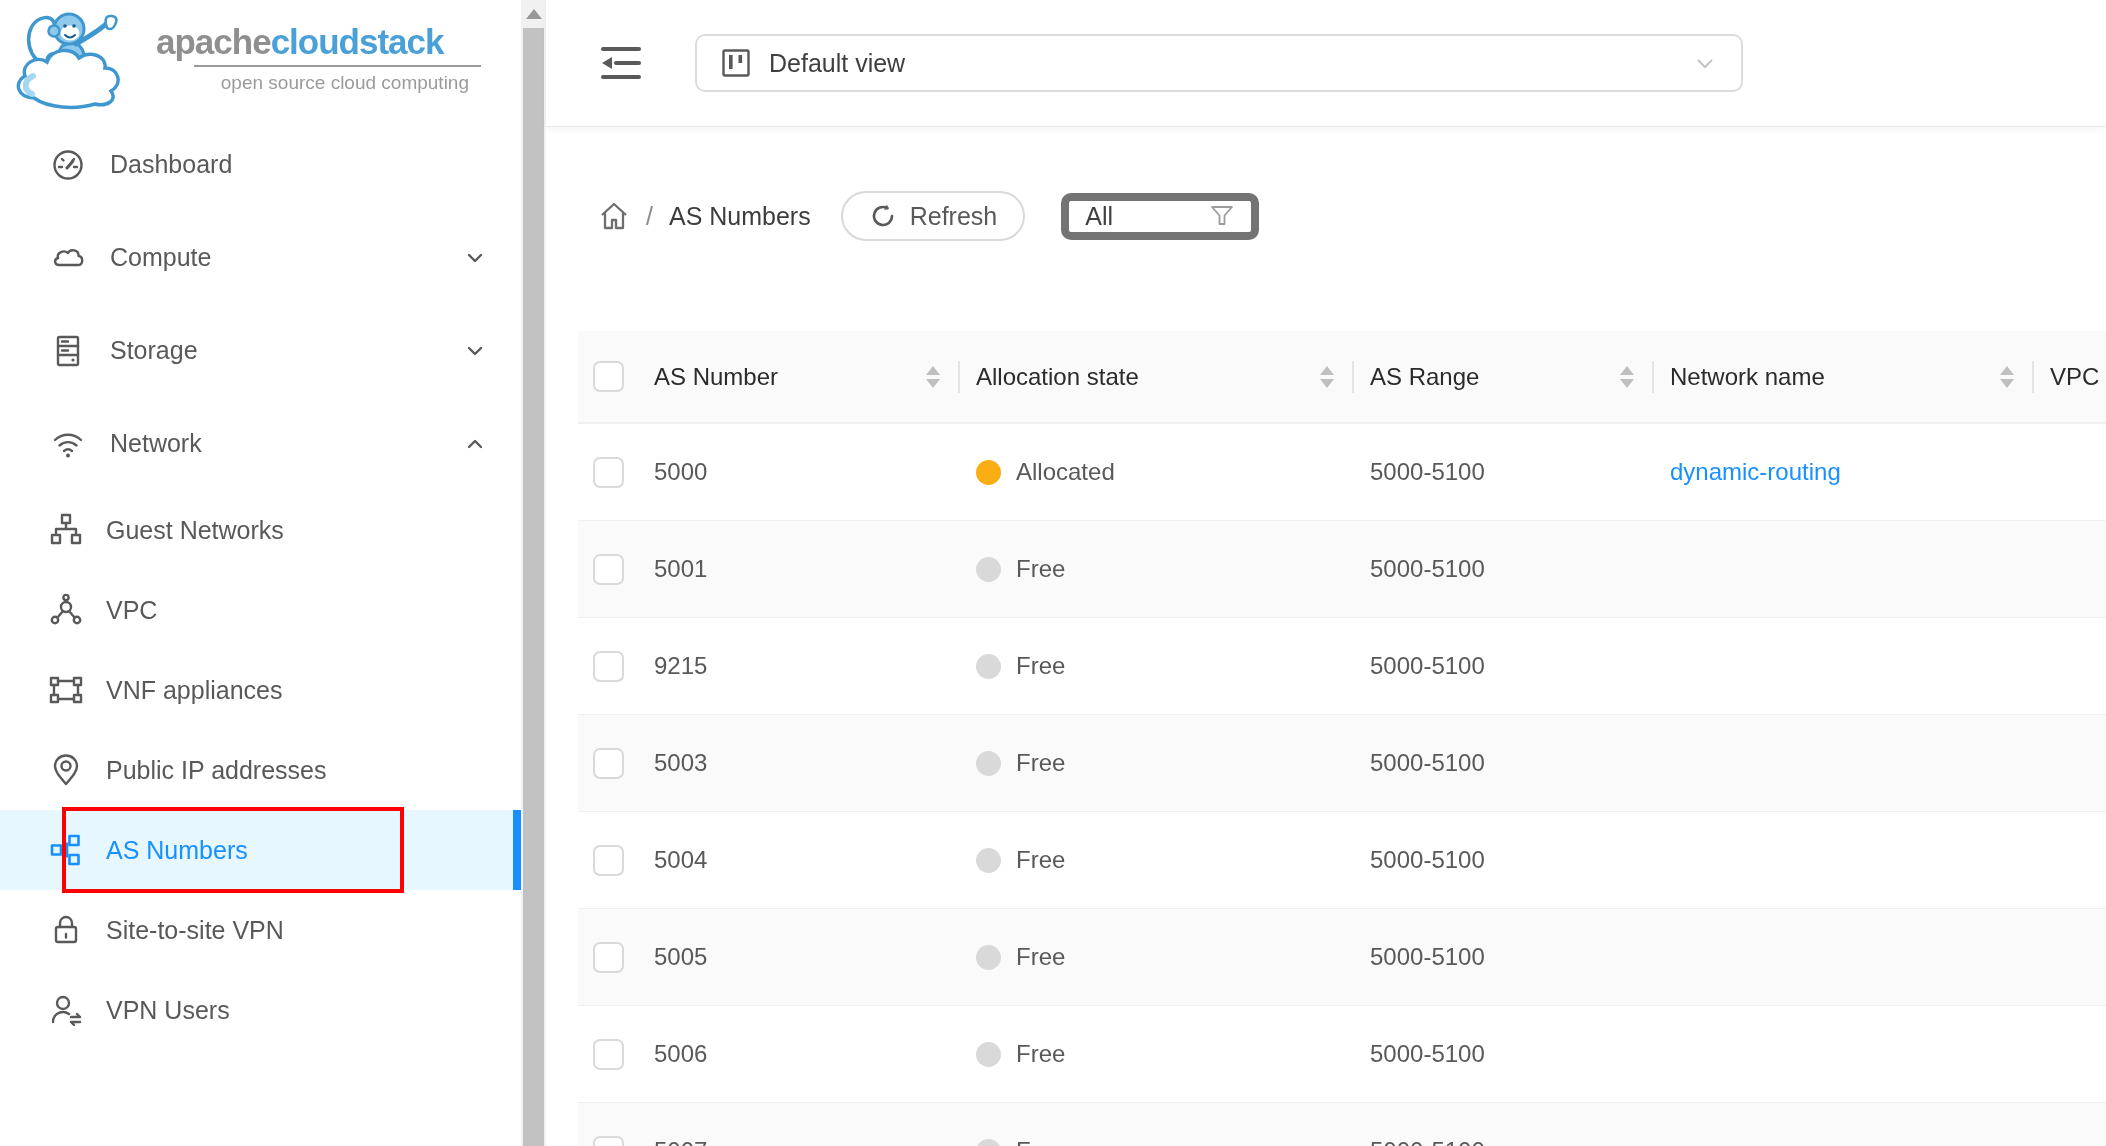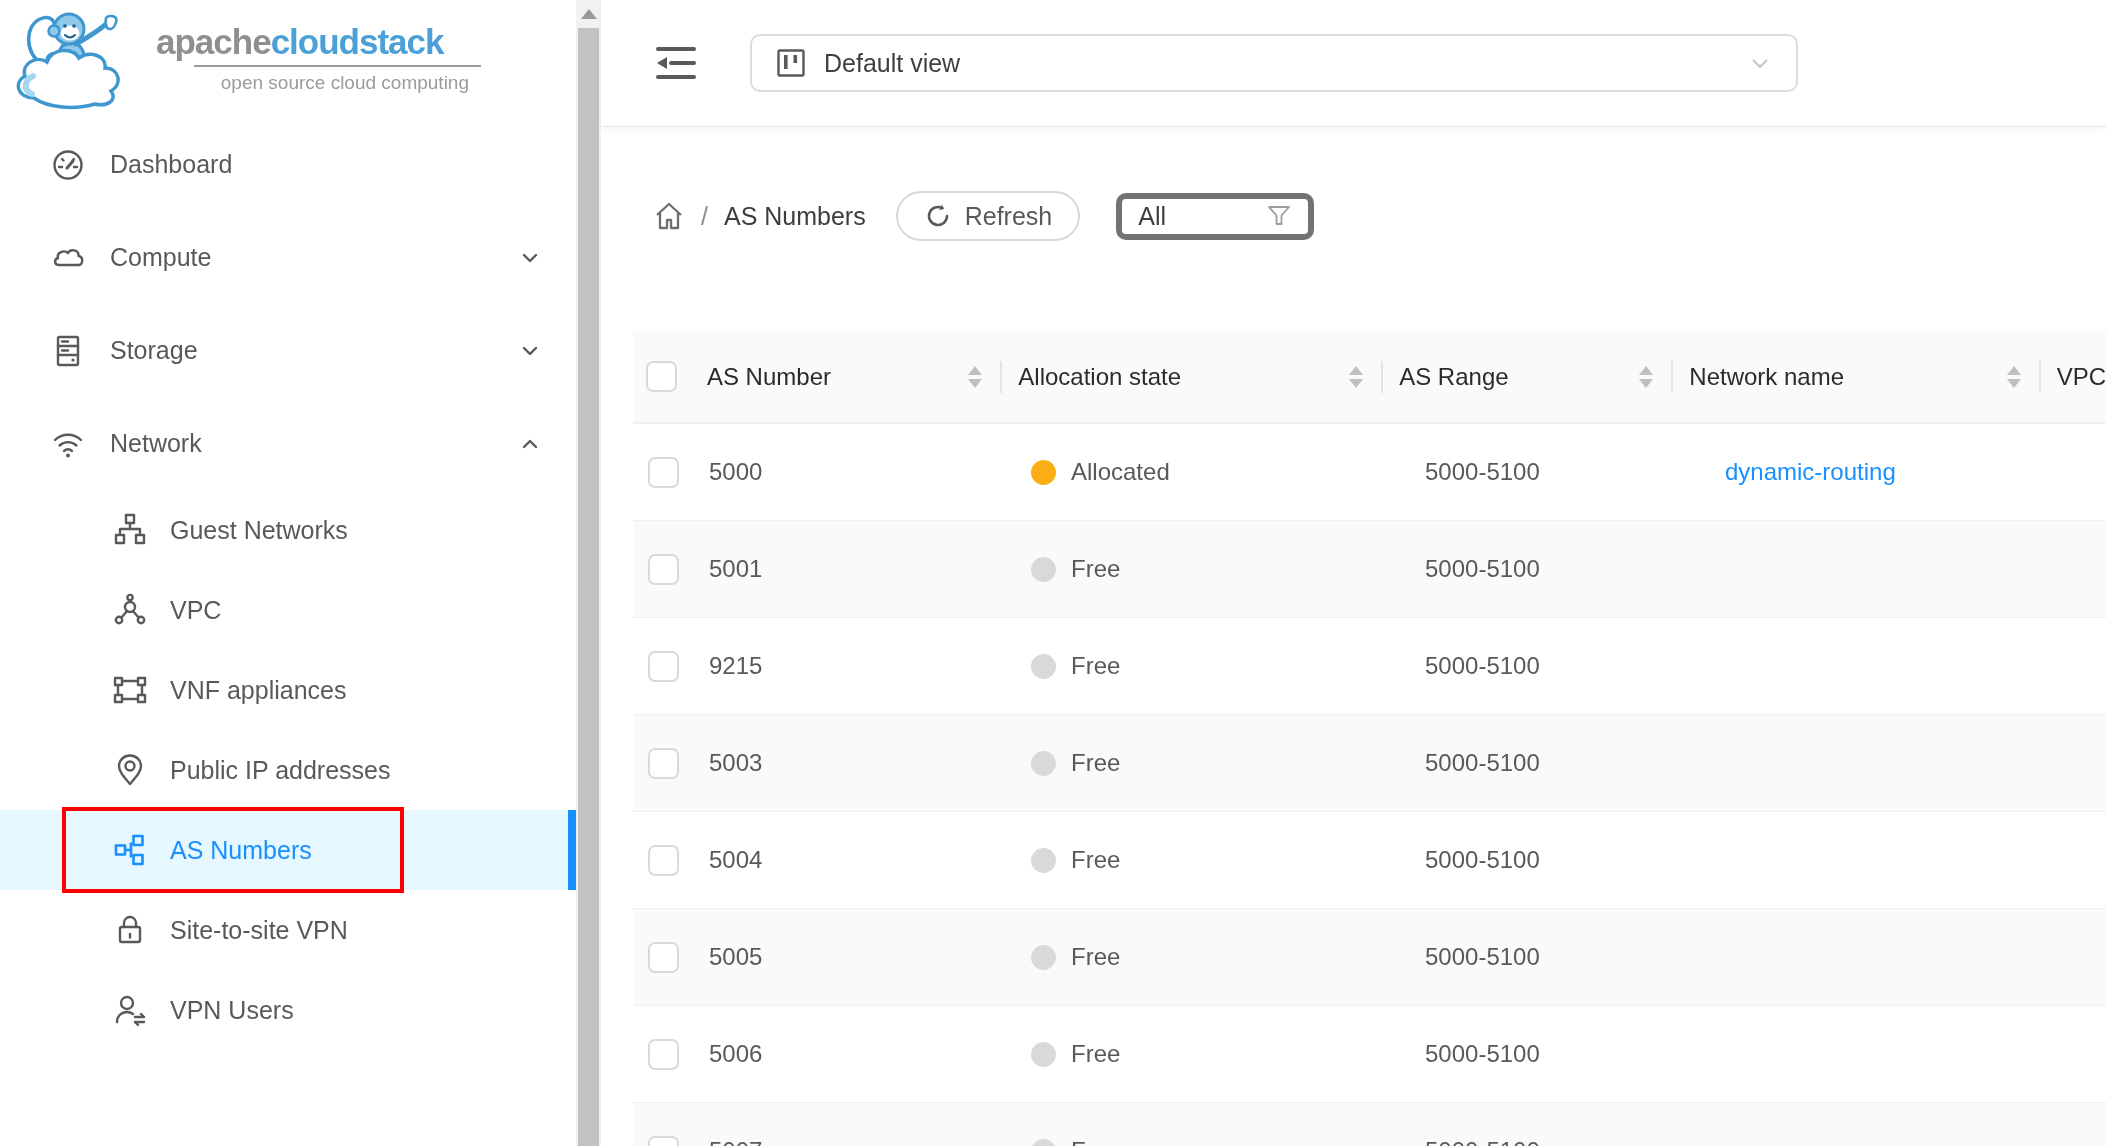--- a/index.html
+++ b/index.html
@@ -1,35 +1,35 @@
 <!DOCTYPE html>
 <html><head>
 <meta charset="utf-8">
 <style>
   * { box-sizing: border-box; margin: 0; padding: 0; }
   html,body { width:2106px; height:1146px; overflow:hidden; }
   body { display:flex; font-family:"Liberation Sans", sans-serif; background:#fff; color:#595959; }
 
   
-  .sidebar { width:576px; flex-shrink:0; background:#fff; position:relative; }
+  .sidebar { width:521px; flex-shrink:0; background:#fff; position:relative; }
   .logo-block { height:118px; position:relative; }
   .logo-art { position:absolute; left:10px; top:4px; }
   .brand-wrap { position:absolute; left:156px; top:22px; width:327px; }
   .brand { font-size:35px; font-weight:bold; letter-spacing:-1px; white-space:nowrap; }
   .brand-gray { color:#8f8f8f; }
   .brand-blue { color:#4ba0d8; }
   .brand-underline { height:2px; background:#9a9a9a; margin:3px 2px 0 38px; }
   .tagline { font-size:19px; color:#9b9b9b; margin-top:5px; text-align:right; padding-right:14px; }
 
   .menu-item { height:93px; display:flex; align-items:center; padding:0 36px 0 50px; font-size:25px; color:#595959; cursor:pointer; }
   .mi-icon { width:36px; display:flex; justify-content:center; flex-shrink:0; }
   .mi-label { margin-left:24px; flex:1; white-space:nowrap; }
   .chev { flex-shrink:0; display:flex; }
 
-  .sub-item { height:80px; display:flex; align-items:center; padding-left:112px; font-size:25px; color:#595959; cursor:pointer; position:relative; }
+  .sub-item { height:80px; display:flex; align-items:center; padding-left:48px; font-size:25px; color:#595959; cursor:pointer; position:relative; }
   .sub-item .mi-label { margin-left:22px; }
   .sub-item.selected { background:#e6f7ff; color:#1890ff; }
   .sub-item.selected::after { content:""; position:absolute; right:0; top:0; bottom:0; width:8px; background:#1890ff; }
   .annotation-box { position:absolute; left:62px; top:-3px; width:342px; height:86px; border:4px solid #fe0000; pointer-events:none; z-index:3; }
 
   .icon-stroke { stroke:#595959; fill:none; stroke-width:2.4; stroke-linecap:round; stroke-linejoin:round; }
   .icon-blue  { stroke:#1890ff; fill:none; stroke-width:2.6; stroke-linejoin:round; }
 
   
   .scrollbar { width:25px; flex-shrink:0; background:#f1f1f1; position:relative; }
@@ -44,21 +44,21 @@
   .view-select { margin-left:53px; width:1048px; height:58px; border:2px solid #dcdcdc; border-radius:10px; display:flex; align-items:center; padding:16px 24px; cursor:pointer; background:#fff; }
   .vs-label { margin-left:18px; font-size:25px; color:#3f3f3f; flex:1; }
   .vs-chevron { display:flex; }
 
   .crumb-row { margin:64px 0 0 52px; display:flex; align-items:center; height:52px; }
   .home-btn { display:flex; cursor:pointer; }
   .crumb-sep { font-size:25px; color:#8c8c8c; margin:0 16px; }
   .crumb-title { font-size:25px; color:#3d3d3d; }
   .refresh-btn { margin-left:30px; height:50px; border:2px solid #d9d9d9; border-radius:26px; background:#fff; display:flex; align-items:center; padding:0 26px; cursor:pointer; }
   .refresh-btn span { font-size:25px; color:#595959; margin-left:13px; }
-  .all-select { margin-left:36px; width:198px; height:47px; border:6px solid #737373; border-radius:10px; display:flex; align-items:center; padding:0 16px; cursor:pointer; background:#fff; }
+  .all-select { margin-left:36px; width:198px; height:47px; border:8px solid #737373; border-radius:10px; display:flex; align-items:center; padding:0 16px; cursor:pointer; background:#fff; }
   .all-select .as-label { font-size:25px; color:#3f3f3f; flex:1; }
 
   
   .table-wrap { margin:90px 0 0 32px; }
   .thead { display:flex; background:#fafafa; height:93px; border-bottom:2px solid #f0f0f0; }
   .th { display:flex; align-items:center; padding-left:16px; font-size:24px; font-weight:500; color:#2b2b2b; position:relative; }
   .th.sep::after { content:""; position:absolute; right:0; top:50%; transform:translateY(-50%); width:2px; height:32px; background:#e4e4e4; }
   .sorter { margin-left:auto; margin-right:20px; display:flex; flex-direction:column; gap:4px; align-items:center; }
   .caret-up   { width:0; height:0; border-left:7px solid transparent; border-right:7px solid transparent; border-bottom:9px solid #bfbfbf; }
   .caret-down { width:0; height:0; border-left:7px solid transparent; border-right:7px solid transparent; border-top:9px solid #bfbfbf; }

